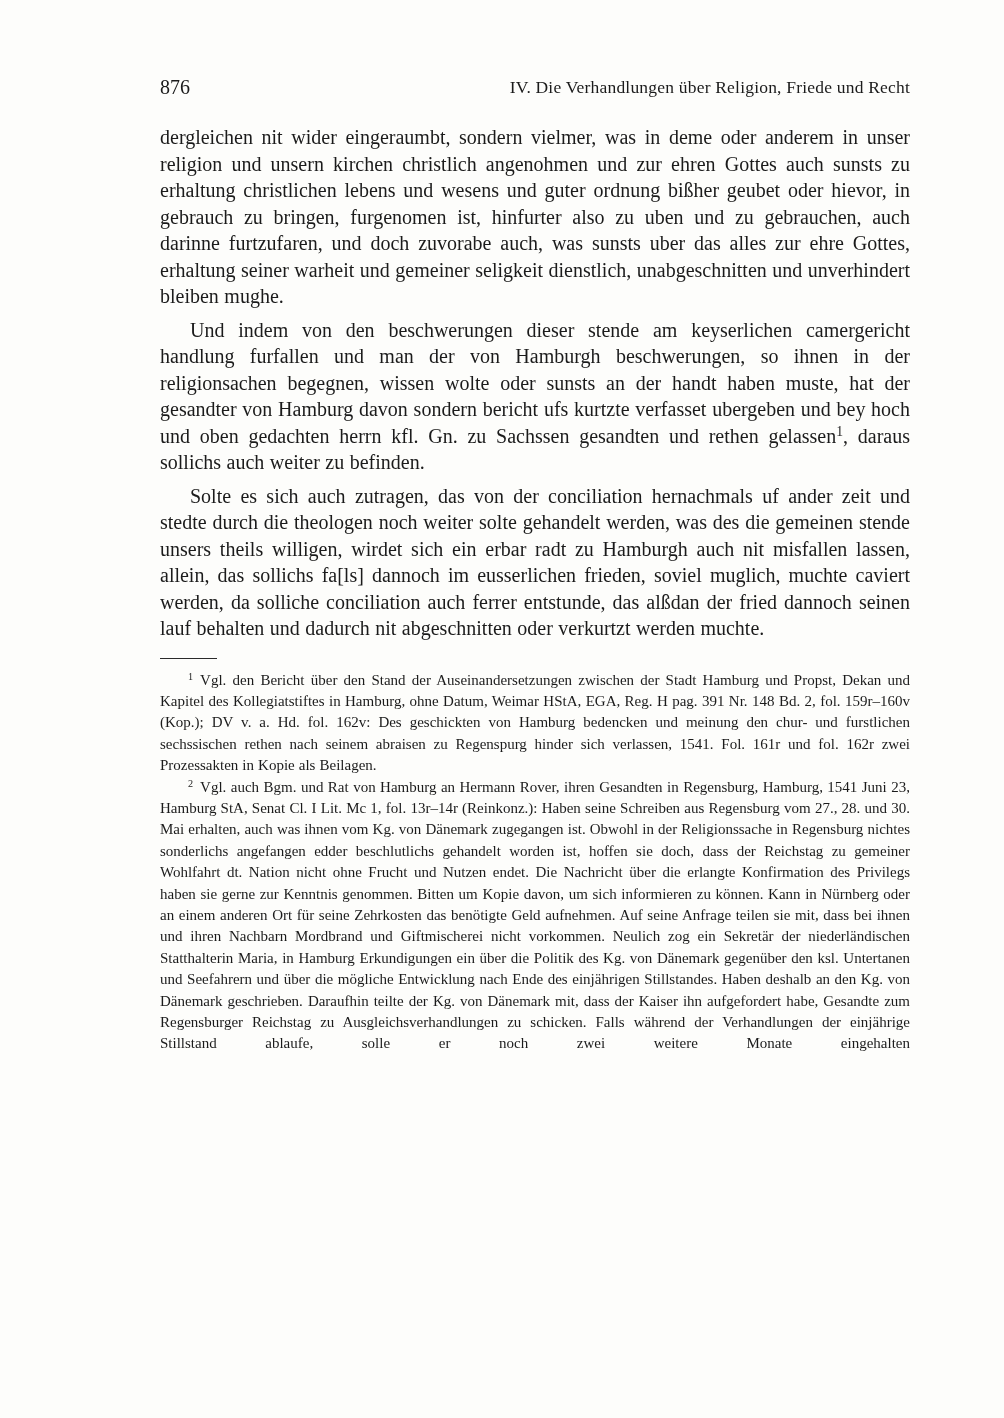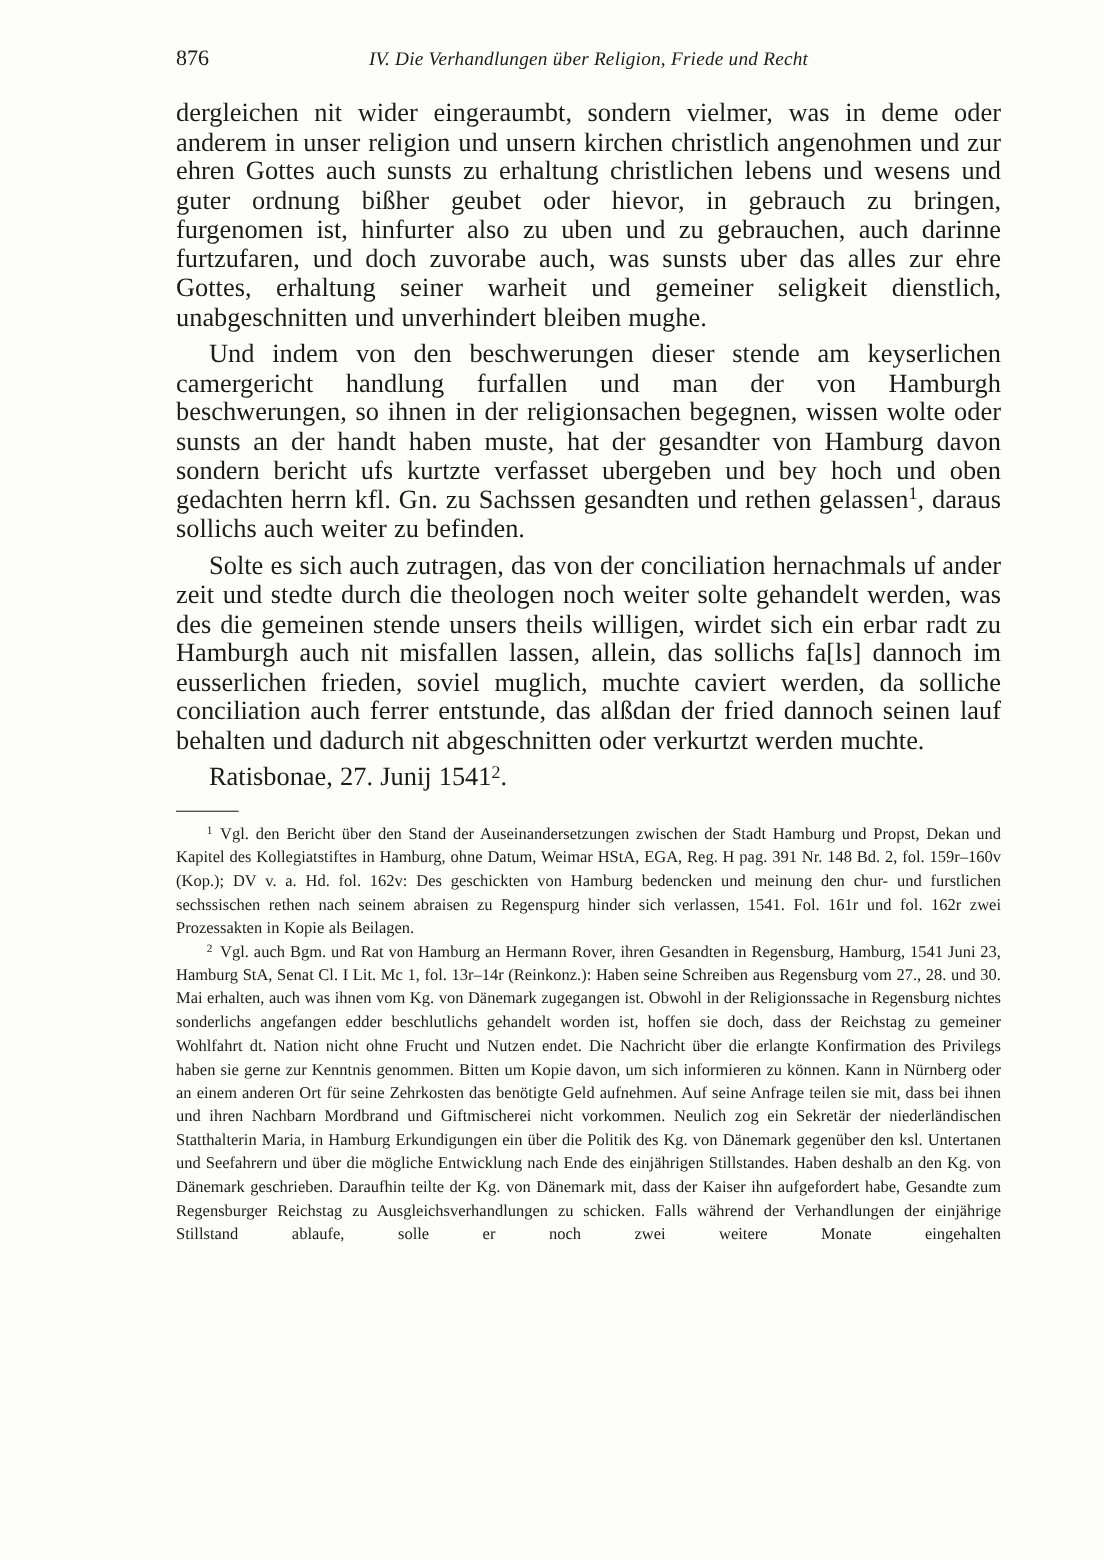--- a/index.html
+++ b/index.html
@@ -8,45 +8,44 @@
     background: #f4f3f0;
   }
   .page {
     position: relative;
     width: 1004px;
     height: 1418px;
     margin: 0;
     background: #fdfdfb;
     color: #1b1b1b;
     box-sizing: border-box;
-    padding: 42px 94px 0 160px;
+    padding: 76px 94px 0 160px;
     font-family: "Liberation Serif", "DejaVu Serif", serif;
     overflow: hidden;
   }
   .running-head {
     position: relative;
     height: 22px;
     margin-bottom: 26px;
     font-size: 17.5px;
     line-height: 22px;
   }
   .page-num {
     position: absolute;
     left: 0;
     top: 0;
     font-size: 20px;
   }
   .head-title {
     display: block;
-    text-align: center;
+    text-align: right;
     letter-spacing: 0.2px;
-    font-style: italic;
   }
   .body-text {
-    font-size: 24px;
+    font-size: 20px;
     line-height: 26.5px;
     text-align: justify;
     word-spacing: 0.5px;
     margin-top: 20px;
   }
   .body-text p.para {
     margin: 0;
   }
   .body-text p.para + p.para {
     margin-top: 7px;
@@ -98,21 +97,20 @@
 
   <header class="running-head">
     <span class="page-num">876</span>
     <span class="head-title">IV. Die Verhandlungen über Religion, Friede und Recht</span>
   </header>
 
   <main class="body-text">
       <p class="para"><span>dergleichen nit wider eingeraumbt, sondern vielmer, was in deme oder anderem in unser religion und unsern kirchen christlich angenohmen und zur ehren Gottes auch sunsts zu erhaltung christlichen lebens und wesens und guter ordnung bißher geubet oder hievor, in gebrauch zu bringen, furgenomen ist, hinfurter also zu uben und zu gebrauchen, auch darinne furtzufaren, und doch zuvorabe auch, was sunsts uber das alles zur ehre Gottes, erhaltung seiner warheit und gemeiner seligkeit dienstlich, unabgeschnitten und unverhindert bleiben mughe.</span></p>
       <p class="para ind"><span>Und indem von den beschwerungen dieser stende am keyserlichen camergericht handlung furfallen und man der von Hamburgh beschwerungen, so ihnen in der religionsachen begegnen, wissen wolte oder sunsts an der handt haben muste, hat der gesandter von Hamburg davon sondern bericht ufs kurtzte verfasset ubergeben und bey hoch und oben gedachten herrn kfl. Gn. zu Sachssen gesandten und rethen gelassen</span><sup>1</sup><span>, daraus sollichs auch weiter zu befinden.</span></p>
       <p class="para ind"><span>Solte es sich auch zutragen, das von der conciliation hernachmals uf ander zeit und stedte durch die theologen noch weiter solte gehandelt werden, was des die gemeinen stende unsers theils willigen, wirdet sich ein erbar radt zu Hamburgh auch nit misfallen lassen, allein, das sollichs fa</span><span class="it">[ls]</span><span> dannoch im eusserlichen frieden, soviel muglich, muchte caviert werden, da solliche conciliation auch ferrer entstunde, das alßdan der fried dannoch seinen lauf behalten und dadurch nit abgeschnitten oder verkurtzt werden muchte.</span></p>
-      <p class="para ind dateline"><span>Ratisbonae, 27. Junij 1541</span><sup>2</sup><span>.</span></p>
     </main>
 
   <hr class="footnote-rule">
 
   <section class="footnotes">
       <p class="footnote"><sup>1</sup><span class="it">Vgl. den Bericht über den Stand der Auseinandersetzungen zwischen der Stadt Hamburg und Propst, Dekan und Kapitel des Kollegiatstiftes in Hamburg, ohne Datum, Weimar HStA, EGA, Reg. H pag. 391 Nr. 148 Bd. 2, fol. 159r–160v (Kop.); DV v. a. Hd. fol. 162v: </span><span>Des geschickten von Hamburg bedencken und meinung den chur- und furstlichen sechssischen rethen nach seinem abraisen zu Regenspurg hinder sich verlassen, 1541. </span><span class="it">Fol. 161r und fol. 162r zwei Prozessakten in Kopie als Beilagen.</span></p>
       <p class="footnote cont"><sup>2</sup><span class="it">Vgl. auch Bgm. und Rat von Hamburg an Hermann Rover, ihren Gesandten in Regensburg, Hamburg, 1541 Juni 23, Hamburg StA, Senat Cl. I Lit. Mc 1, fol. 13r–14r (Reinkonz.): Haben seine Schreiben aus Regensburg vom 27., 28. und 30. Mai erhalten, auch was ihnen vom Kg. von Dänemark zugegangen ist. Obwohl in der Religionssache in Regensburg </span><span>nichtes sonderlichs angefangen edder beschlutlichs gehandelt </span><span class="it">worden ist, hoffen sie doch, dass der Reichstag zu gemeiner Wohlfahrt dt. Nation nicht ohne Frucht und Nutzen endet. Die Nachricht über die erlangte Konfirmation des Privilegs haben sie gerne zur Kenntnis genommen. Bitten um Kopie davon, um sich informieren zu können. Kann in Nürnberg oder an einem anderen Ort für seine Zehrkosten das benötigte Geld aufnehmen. Auf seine Anfrage teilen sie mit, dass bei ihnen und ihren Nachbarn Mordbrand und Giftmischerei nicht vorkommen. Neulich zog ein Sekretär der niederländischen Statthalterin Maria, in Hamburg Erkundigungen ein über die Politik des Kg. von Dänemark gegenüber den ksl. Untertanen und Seefahrern und über die mögliche Entwicklung nach Ende des einjährigen Stillstandes. Haben deshalb an den Kg. von Dänemark geschrieben. Daraufhin teilte der Kg. von Dänemark mit, dass der Kaiser ihn aufgefordert habe, Gesandte zum Regensburger Reichstag zu Ausgleichsverhandlungen zu schicken. Falls während der Verhandlungen der einjährige Stillstand ablaufe, solle er noch zwei weitere Monate eingehalten</span></p>
     </section>
 
 </div>

